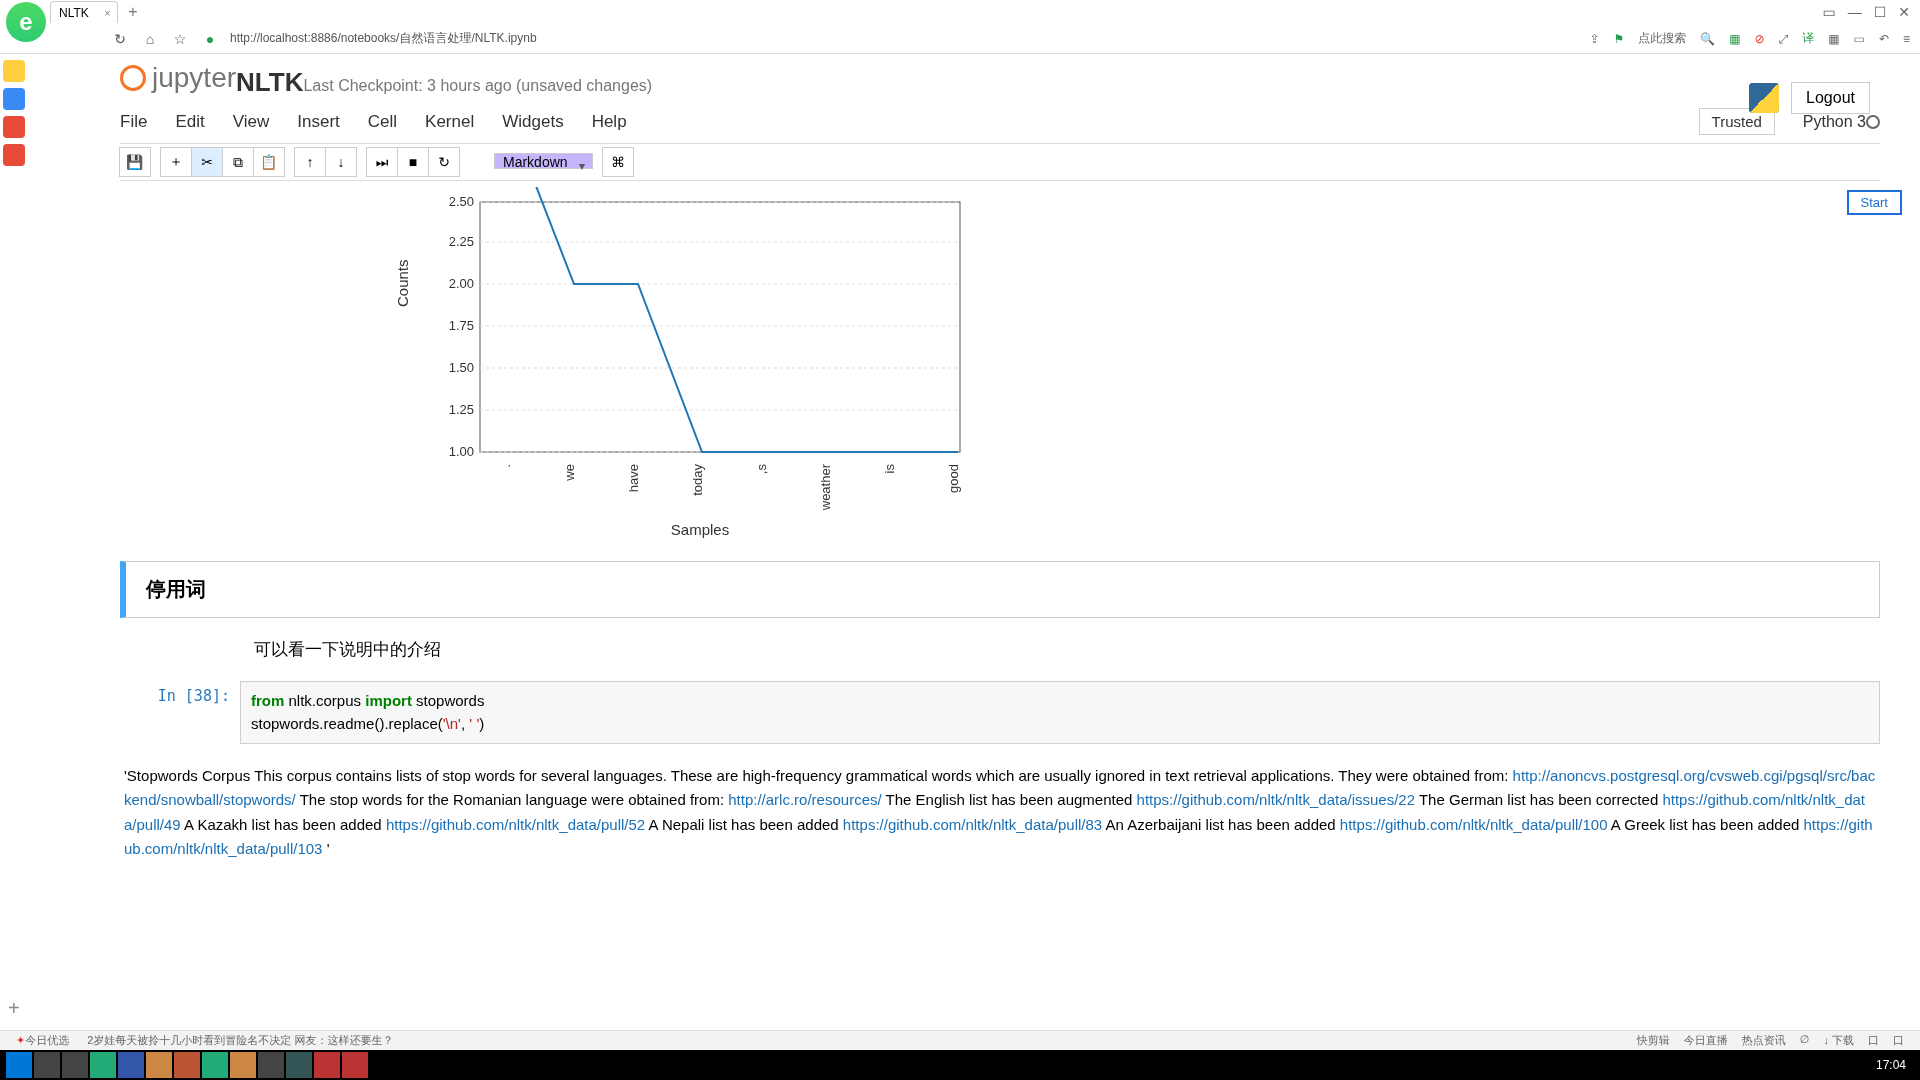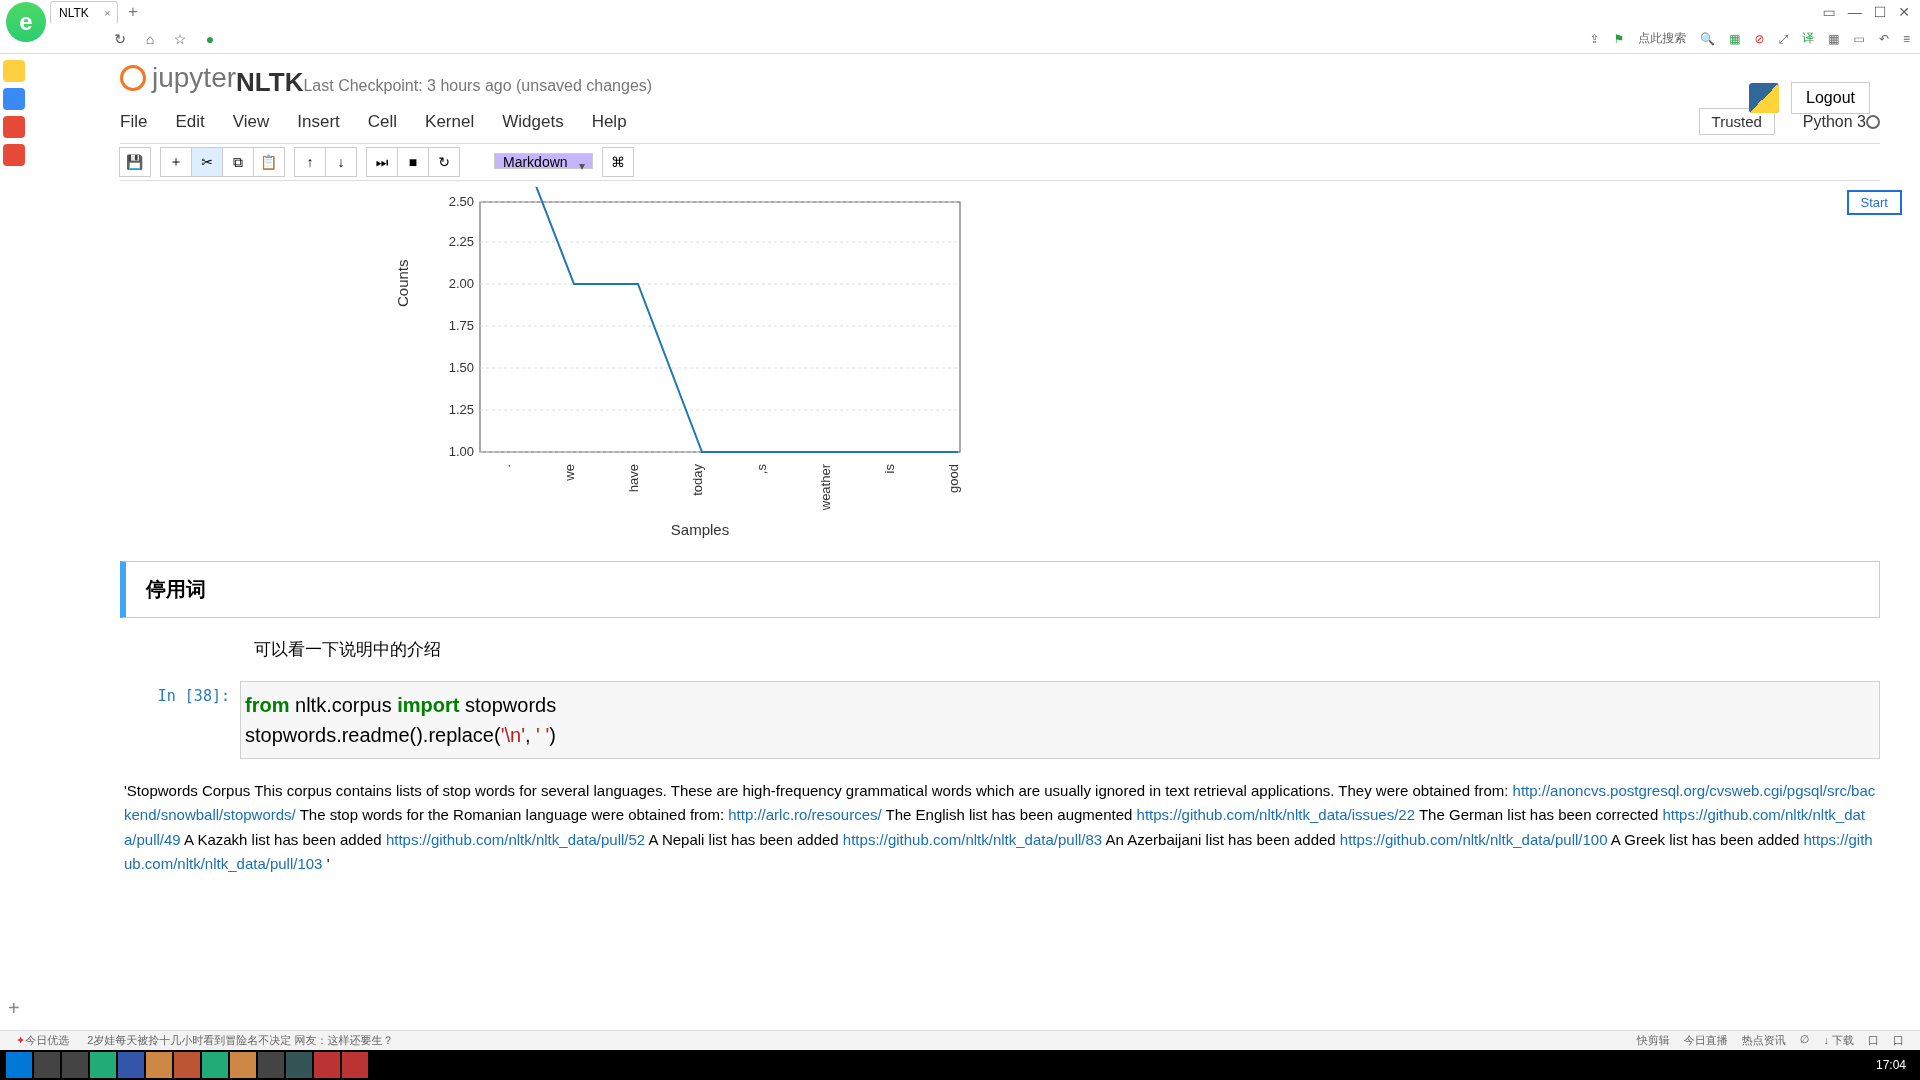--- a/index.html
+++ b/index.html
@@ -52,21 +52,21 @@
 .notebook { padding-top:6px; }
 .cell { margin:0 0 14px 0; }
 .md-selected { border:1px solid transparent; border-left:6px solid #42A5F5; padding:14px 20px; background:#fff; border-top:1px solid #ccc; border-right:1px solid #ccc; border-bottom:1px solid #ccc;}
 .md-selected h3 { font-size:20px; font-weight:700; }
 .md-plain { padding:6px 20px 6px 134px; font-size:17px; }
 
 .code-cell { display:flex; }
 .prompt { width:120px; text-align:right; padding:6px 10px 0 0; font-family:monospace; font-size:15px; }
 .prompt.in { color:#2a7bbf; }
 .prompt.out { color:#c0392b; }
-.code-input { flex:1; border:1px solid #cfcfcf; background:#f7f7f7; padding:8px 4px; font-family:monospace; font-size:20px; line-height:1.5; white-space:pre; }
+.code-input { flex:1; border:1px solid #cfcfcf; background:#f7f7f7; padding:8px 10px; font-family:monospace; font-size:15px; line-height:1.5; white-space:pre; }
 .kw-green { color:#008000; font-weight:bold; }
 .str-red { color:#ba2121; }
 .output-text { flex:1; padding:6px 4px; font-family:monospace; font-size:15px; line-height:1.55; word-break:break-all; }
 .output-text .url { color:#1a6fb5; }
 
 
 .plot-wrap { padding-left:300px; position:relative; height:360px; }
 .plot-svg { width:560px; height:330px; }
 .axis-label-y { position:absolute; left:274px; top:120px; transform:rotate(-90deg); transform-origin:left top; font-size:15px; color:#333; }
 .axis-label-x { text-align:center; width:560px; font-size:15px; color:#333; }
@@ -104,20 +104,21 @@
       <span>☐</span>
       <span>✕</span>
     </div>
   </div>
   <div class="addr-bar">
     <span style="width:90px"></span>
     <span class="nav-btn">↻</span>
     <span class="nav-btn">⌂</span>
     <span class="nav-btn">☆</span>
     <span class="nav-btn" style="color:#2a9d4a">●</span>
+    <span class="addr-input">http://localhost:8886/notebooks/自然语言处理/NLTK.ipynb</span>
     <div class="right-tools">
       <span>⇪</span>
       <span style="color:#2a9d4a">⚑</span>
       <span>点此搜索</span>
       <span>🔍</span>
       <span style="color:#2a9d4a">▦</span>
       <span style="color:#d33">⊘</span>
       <span>⤢</span>
       <span style="color:#2a9d4a">译</span>
       <span>▦</span>

